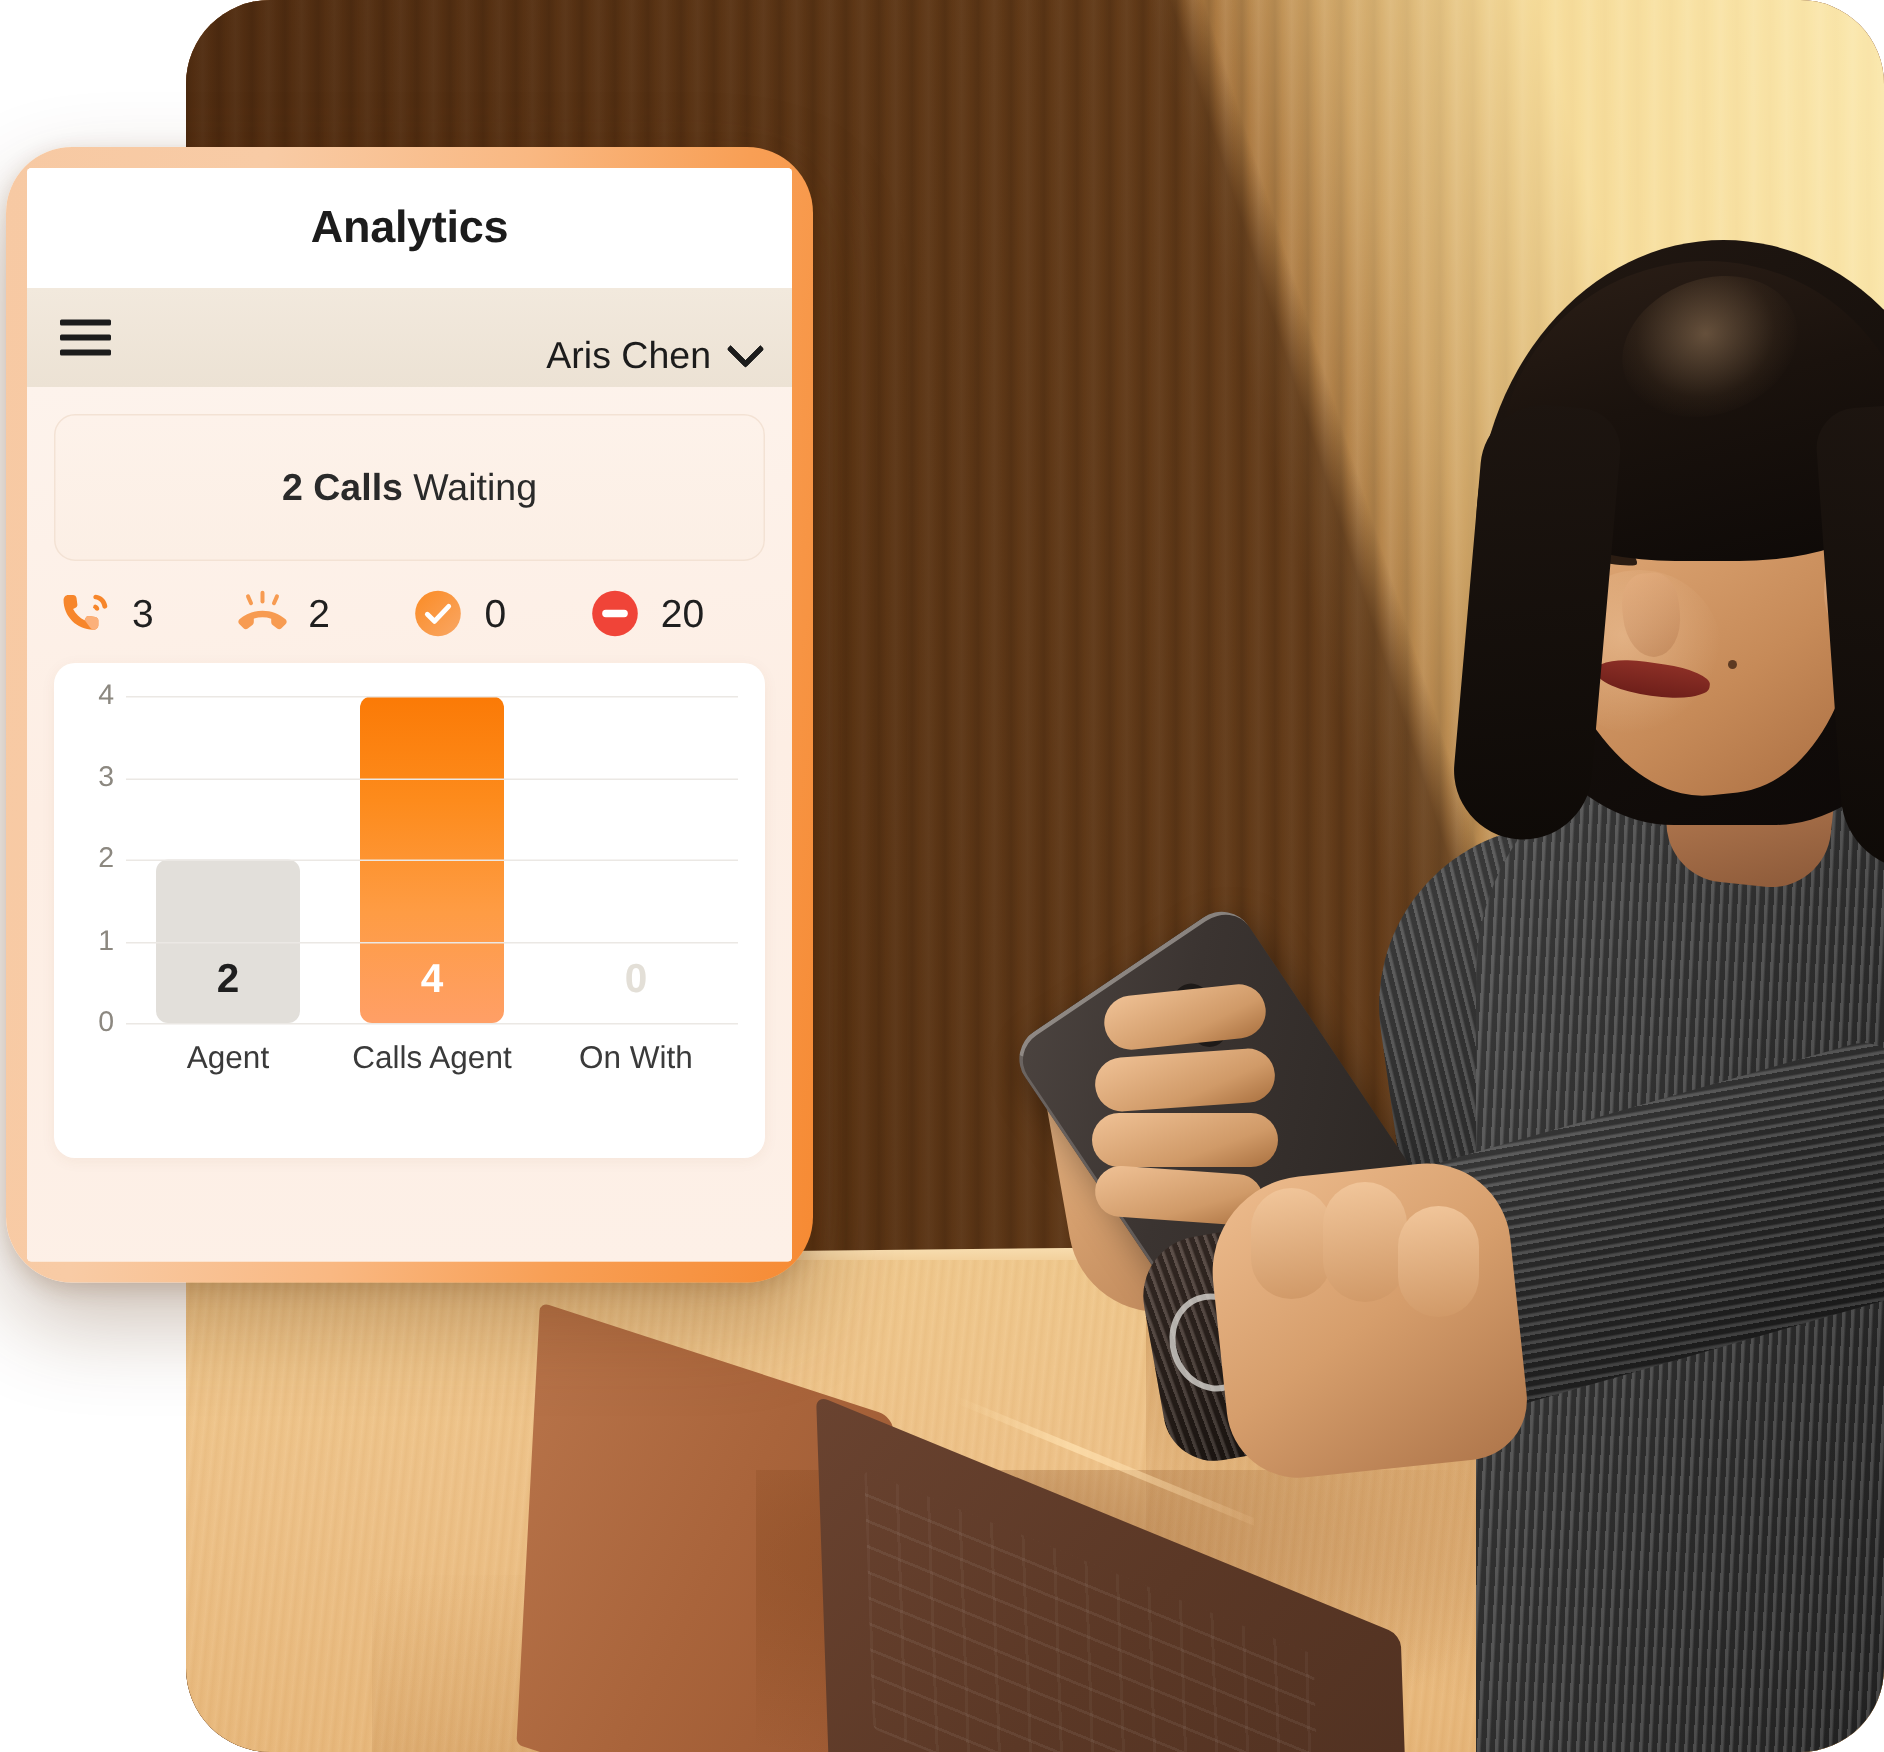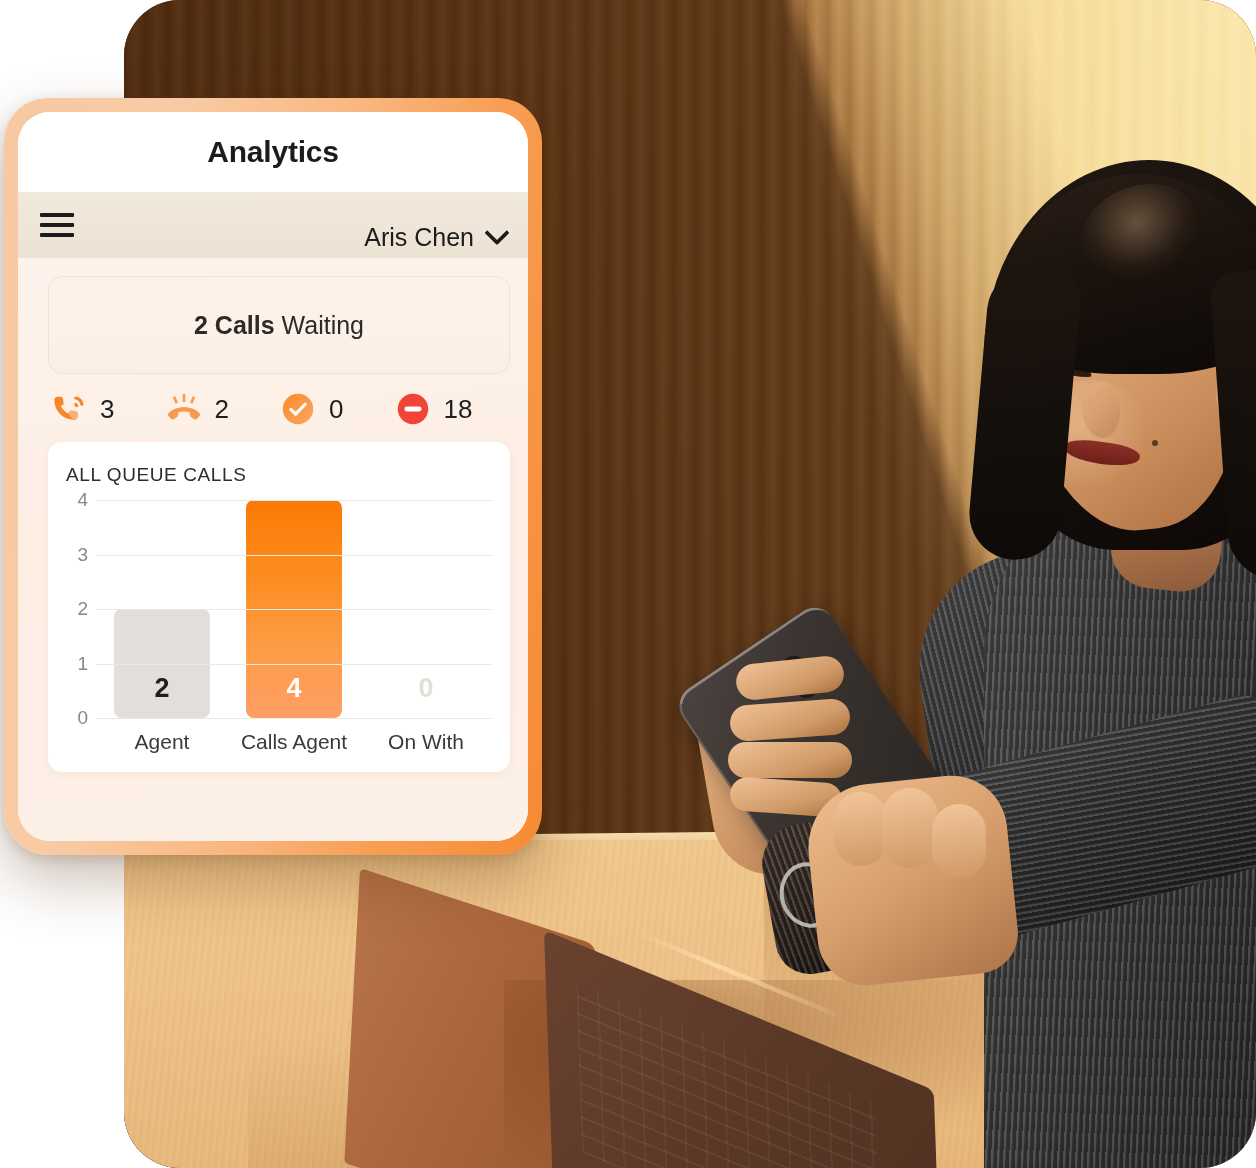--- a/index.html
+++ b/index.html
@@ -425,21 +425,21 @@
         #f8cba5 26%,
         #f9b882 52%,
         #f89f55 74%,
         #f68a33 100%);
     box-shadow: 0 26px 60px rgba(90,45,10,0.30), 0 4px 14px rgba(90,45,10,0.18);
   }
   #phone-screen {
     position: relative;
     width: 100%;
     height: 100%;
-    border-radius: 32px;
+    border-radius: 3px;
     overflow: hidden;
     background: #ffffff;
   }
 
   
   .title-bar {
     height: 80px;
     background: #ffffff;
     display: flex;
     align-items: center;
@@ -491,21 +491,21 @@
     border-bottom: 4px solid #1c1c1c;
     transform: rotate(45deg) translate(-3px,-3px);
     border-radius: 2px;
   }
 
   
   .screen-body {
     position: relative;
     height: calc(100% - 146px);
     background: linear-gradient(175deg, #fdf3ec 0%, #fdeee4 45%, #fdf0e7 100%);
-    padding: 18px 18px 0 30px;
+    padding: 18px 18px 0 18px;
   }
 
   .waiting-banner {
     height: 98px;
     border: 1px solid #f3e2d4;
     border-radius: 14px;
     background: linear-gradient(180deg, #fdf2ea 0%, #fcefe5 100%);
     display: flex;
     align-items: center;
     justify-content: center;
@@ -754,26 +754,25 @@
               <path d="M12.5 20.5l5 5 10-10.5" stroke="#FFFFFF" stroke-width="3.4" fill="none" stroke-linecap="round" stroke-linejoin="round"></path>
             </svg>
             <span class="num">0</span>
           </div>
 
           <div class="stat">
             <svg class="stat-icon" viewBox="0 0 40 40">
               <circle cx="20" cy="20" r="16" fill="#F04438"></circle>
               <rect x="11" y="17.4" width="18" height="5.2" rx="2.6" fill="#FFFFFF"></rect>
             </svg>
-            <span class="num">18</span>
+            <span class="num">20</span>
           </div>
         </div>
 
         <div class="chart-card">
-          <div class="chart-title">ALL QUEUE CALLS</div>
 
           <div class="plot" id="plot">
             <div class="bars" id="bars">
                 <div class="bar-col">
                   <div class="bar grey" style="height: 109px;">
                     <span class="val">2</span>
                   </div>
                 </div>
                 <div class="bar-col">
                   <div class="bar orange" style="height: 218px;">

